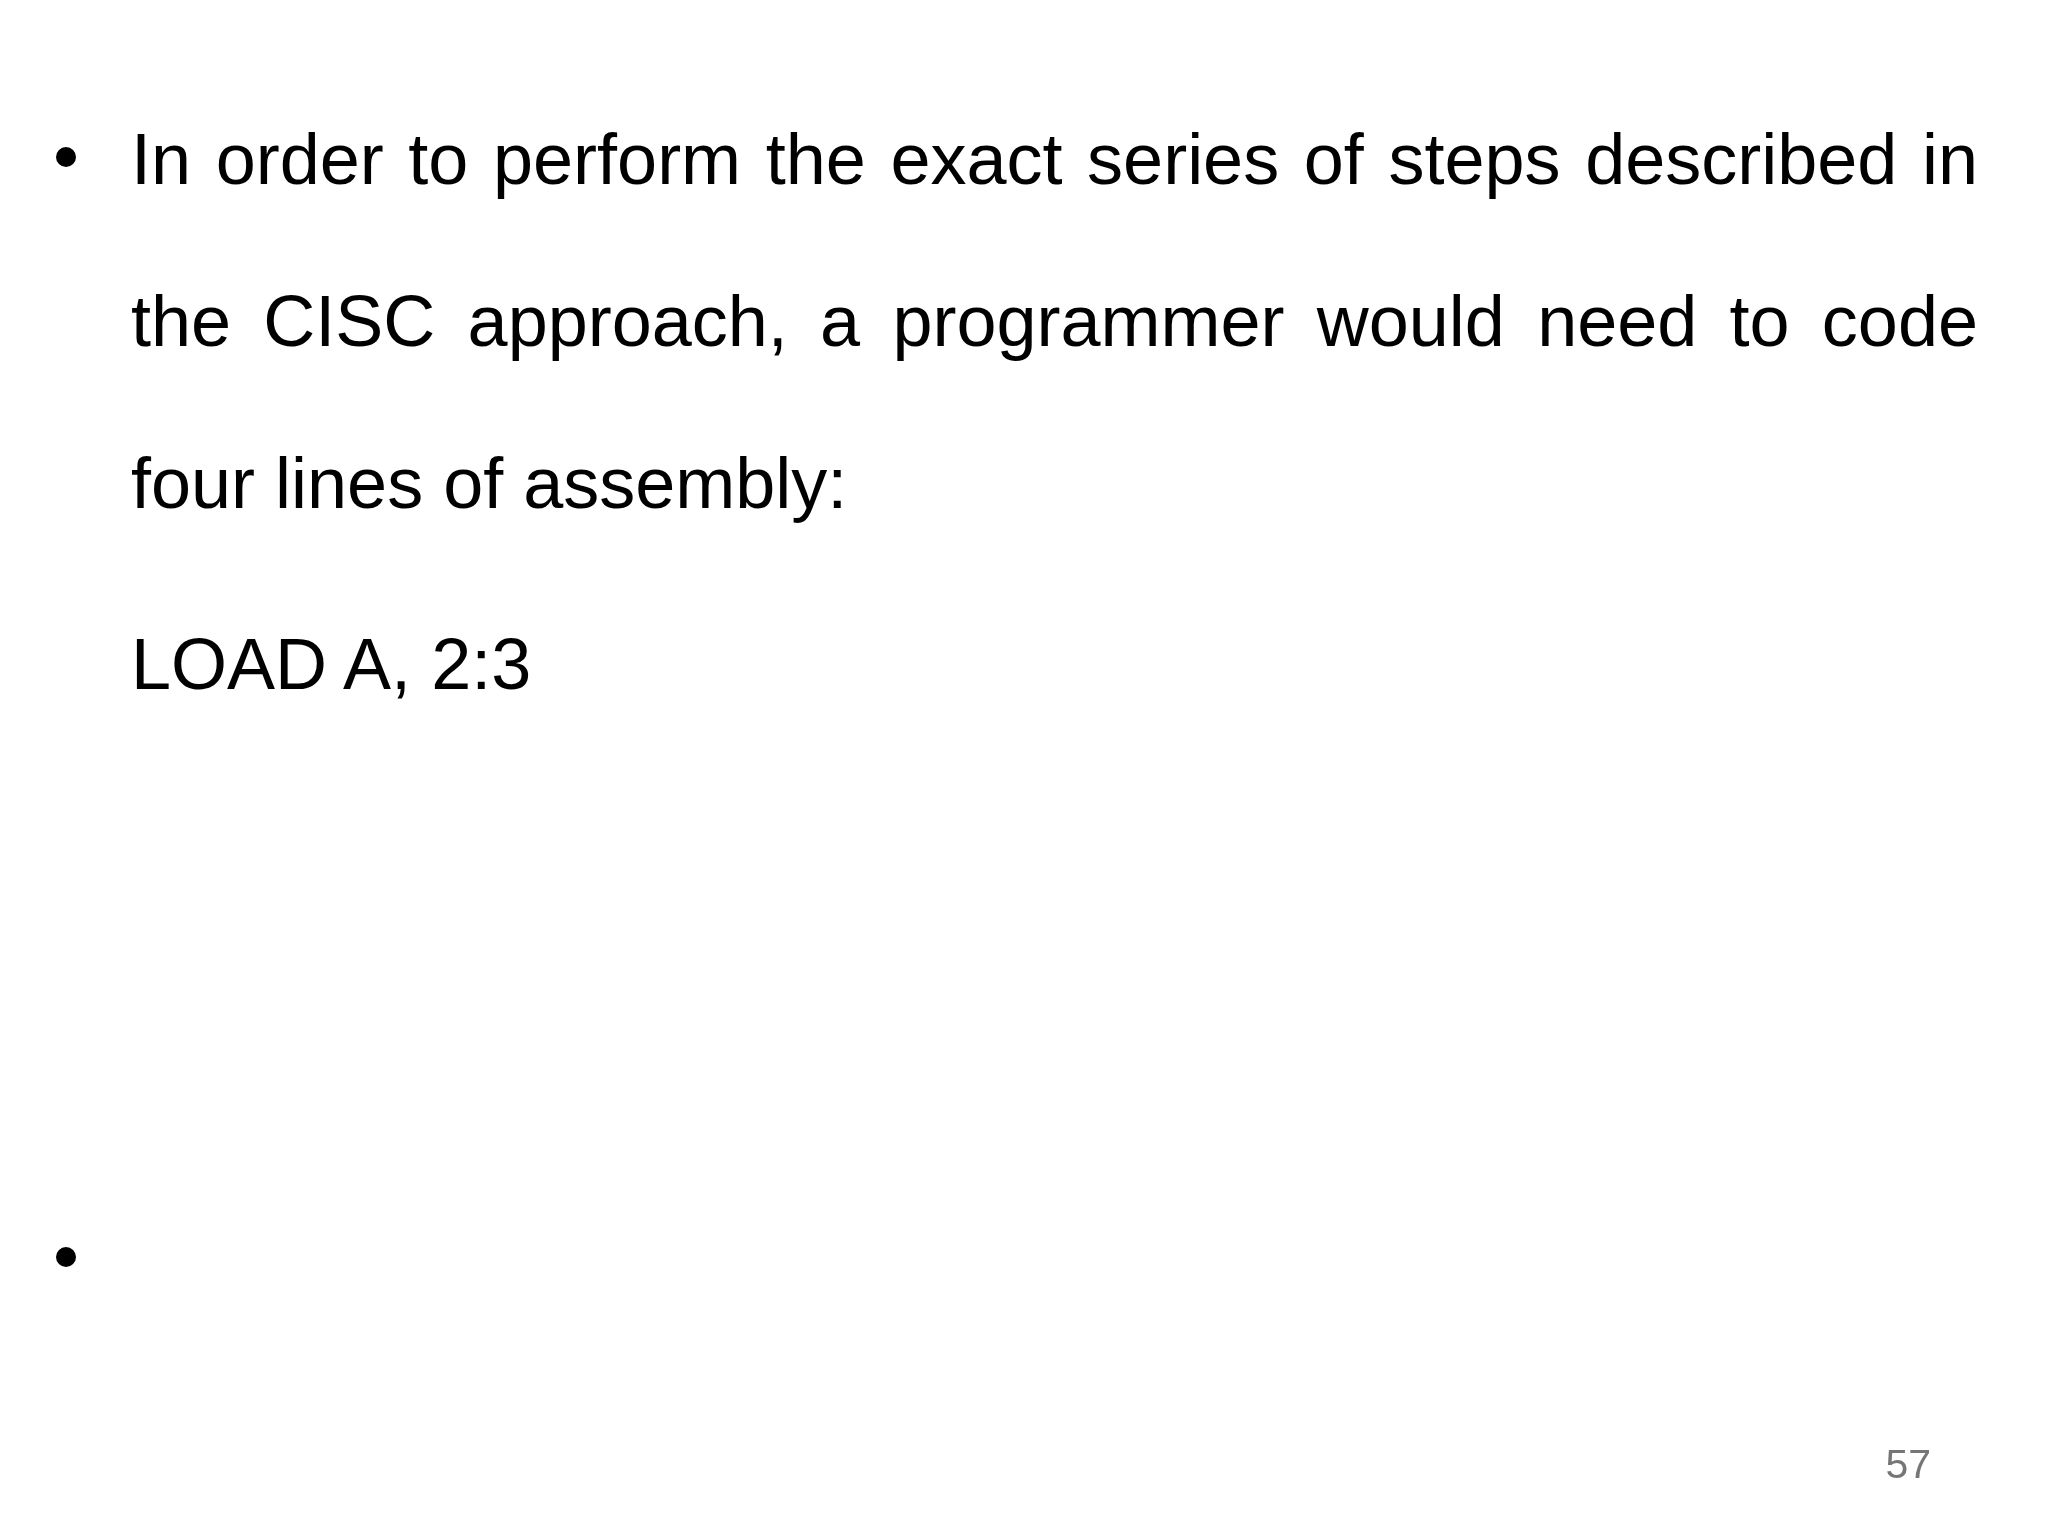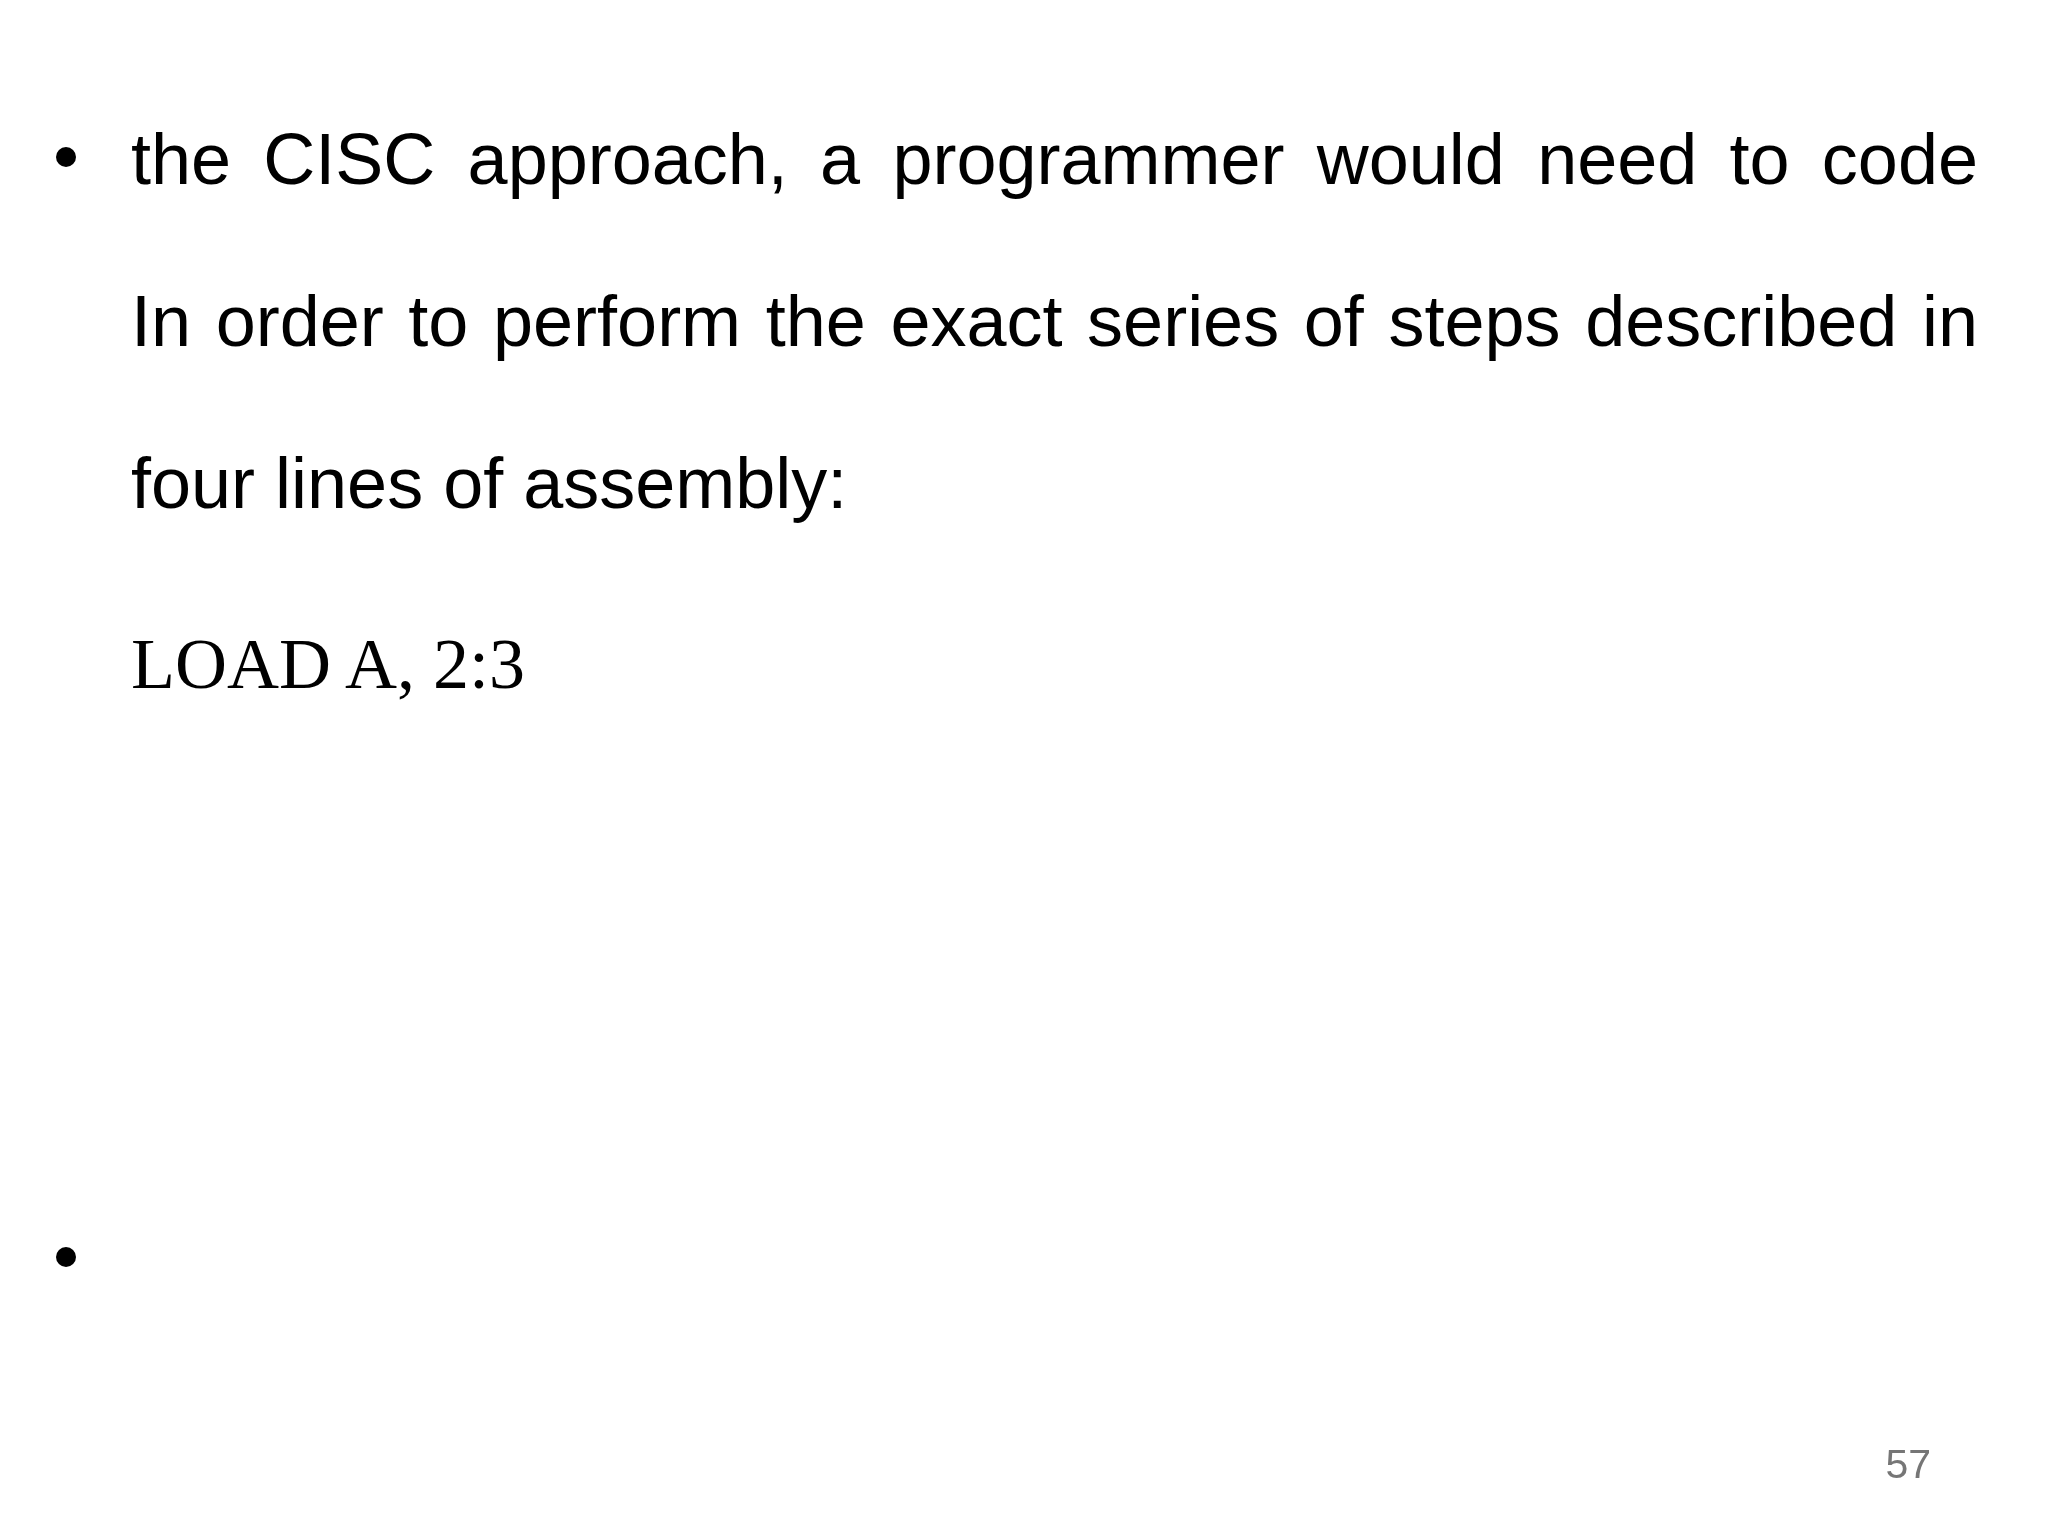--- a/index.html
+++ b/index.html
@@ -27,21 +27,20 @@
     font-size: 72px;
     line-height: 162px;
     margin: 0 70px 0 131px;
     white-space: normal;
   }
   .justify {
     text-align: justify;
     text-align-last: justify;
   }
   .asm {
-    font-family: Liberation Serif, serif;
   }
   .asm-first {
     margin-top: 19px;
   }
   .b2line {
     margin-top: -50px;
   }
   .bullet {
     position: absolute;
     left: 56px;
@@ -63,23 +62,23 @@
 </style>
 </head>
 <body>
 
 <div class="slide" style="background: rgb(255, 255, 255); color: rgb(0, 0, 0);">
   <div class="content">
 
     <span class="bullet bullet-1" style="background: rgb(0, 0, 0);"></span>
     <span class="bullet bullet-2" style="background: rgb(0, 0, 0);"></span>
 
+    <div class="line justify">In order to perform the exact series of steps described in</div>
+
     <div class="line justify">the CISC approach, a programmer would need to code</div>
-
-    <div class="line justify">In order to perform the exact series of steps described in</div>
 
     <div class="line">four lines of assembly:</div>
 
     <div class="line asm asm-first">LOAD A, 2:3</div>
 
 
 
 
   </div>
 

